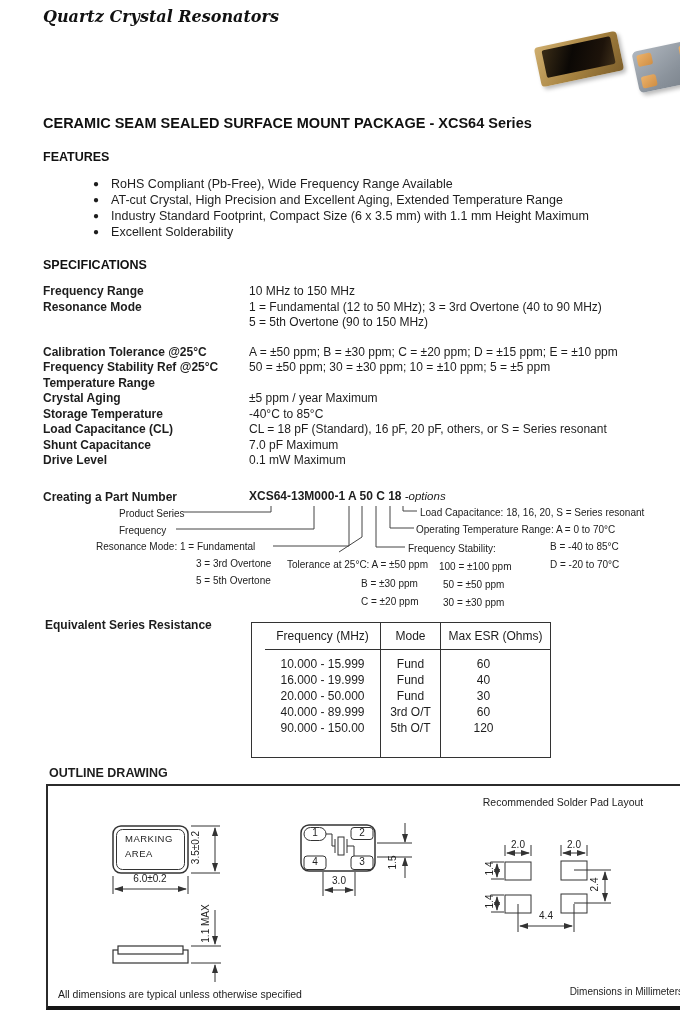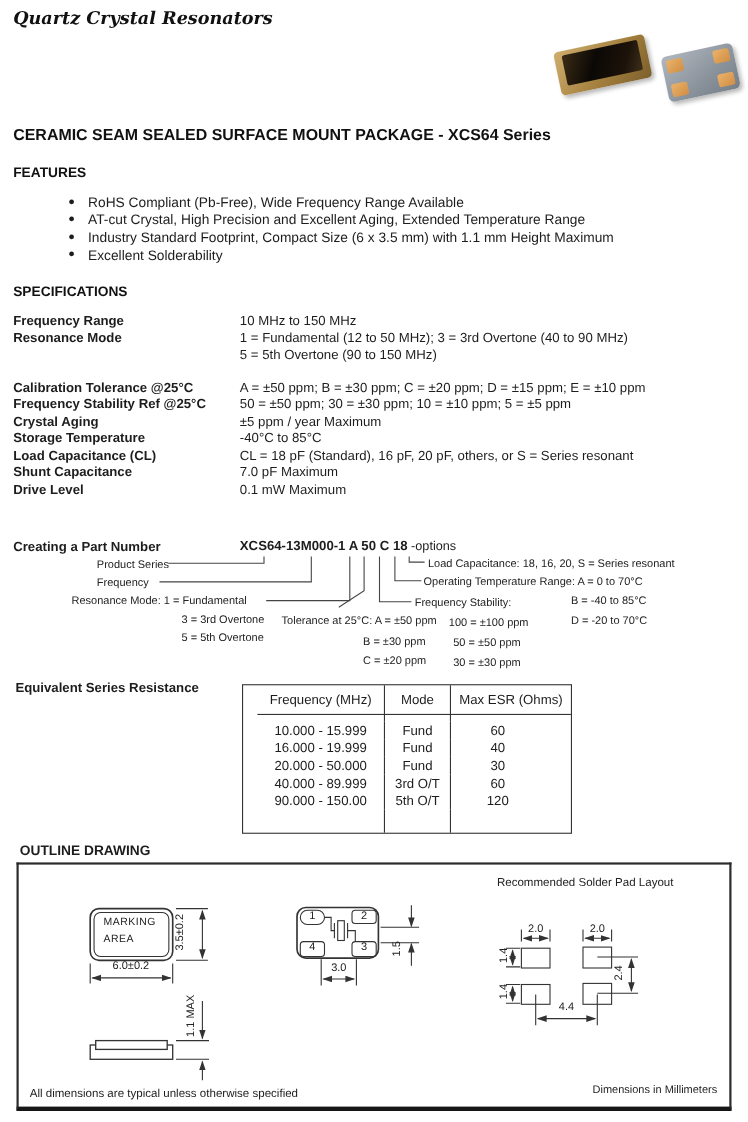--- a/index.html
+++ b/index.html
@@ -1,18 +1,18 @@
 <!DOCTYPE html>
 <html><head>
 <meta charset="utf-8">
 <style>
   * { margin:0; padding:0; box-sizing:border-box; }
   html,body { background:#ffffff; }
   body { width:680px; height:1020px; position:relative; font-family:"Liberation Sans", sans-serif; color:#1d1d1d; }
-  .page { position:absolute; inset:0; overflow:hidden; }
+  .page { position:absolute; inset:0; overflow:hidden;margin-left:31px; }
 
   .brand { position:absolute; left:12px; top:7px; font-family:"DejaVu Serif", serif; font-style:italic; font-weight:bold; font-size:16px; color:#111; }
 
   
   .photo1 { position:absolute; left:506px; top:39px; width:84px; height:40px; transform:rotate(-12deg); background:linear-gradient(135deg,#cfae6e 0%,#a5813f 55%,#7d5f2c 100%); border-radius:4px; box-shadow:2px 3px 4px rgba(0,0,0,.28); }
   .photo1-lid { position:absolute; left:7px; top:4px; right:7px; bottom:8px; background:linear-gradient(115deg,#3a2c16 0%,#0b0805 40%,#1d130a 78%,#40301a 100%); border-radius:2px; }
   .photo2 { position:absolute; left:604px; top:45px; width:66px; height:42px; transform:rotate(-12deg); background:linear-gradient(150deg,#b0b7bf 0%,#8a929b 60%,#767e87 100%); border-radius:5px; box-shadow:2px 3px 4px rgba(0,0,0,.28); }
   .photo2 .cpad { position:absolute; width:15px; height:12px; background:linear-gradient(145deg,#ecb26a,#cf8e44); border-radius:2.5px; }
   .cpad.tl{left:4px;top:4px;} .cpad.tr{right:4px;top:4px;} .cpad.bl{left:4px;bottom:4px;} .cpad.br{right:4px;bottom:4px;}
 
@@ -26,21 +26,21 @@
 
   .specs { position:absolute; left:12px; top:284px; width:662px; }
   .srow { display:flex; line-height:15.5px; font-size:12px; }
   .srow .lab { width:206px; font-weight:bold; flex:none; }
   .srow .val { flex:1; }
   .srow.gap { margin-top:14px; }
 
   
   .pn-heading { position:absolute; left:12px; top:490px; font-size:12px; font-weight:bold; }
   .pn-number { position:absolute; left:218px; top:489px; font-size:12px; font-weight:bold; white-space:nowrap; }
-  .pn-number .sfx { font-weight:normal; font-size:11.5px; }
+  .pn-number .sfx { font-weight:normal; font-size:11.5px;font-style:italic; }
   .pn-lines { position:absolute; left:0; top:485px; width:680px; height:140px; }
   .pn-label { position:absolute; font-size:10px; color:#222; white-space:nowrap; }
 
   
   .esr-heading { position:absolute; left:14px; top:618px; font-size:12px; font-weight:bold; }
   .esr-table { position:absolute; left:220px; top:622px; width:300px; height:136px; border:1.6px solid #333; display:flex; flex-direction:column; font-size:12px;padding-left:13px; }
   .erow { display:flex; flex:none; }
   .erow > div { display:flex; align-items:center; justify-content:center; }
   .c1 { width:116px; border-right:1.4px solid #333; }
   .c2 { width:60px;  border-right:1.4px solid #333; }
@@ -118,20 +118,21 @@
       </div>
     <div class="srow gap">
         <div class="lab">Calibration Tolerance @25°C</div>
         <div class="val">A = ±50 ppm;  B = ±30 ppm;  C = ±20 ppm;  D = ±15 ppm;  E = ±10 ppm</div>
       </div>
     <div class="srow">
         <div class="lab">Frequency Stability Ref @25°C</div>
         <div class="val">50 = ±50 ppm;  30 = ±30 ppm;  10 = ±10 ppm;  5 = ±5 ppm</div>
       </div>
     <div class="srow">
+        <div class="lab">Temperature Range</div>
       </div>
     <div class="srow">
         <div class="lab">Crystal Aging</div>
         <div class="val">±5 ppm / year Maximum</div>
       </div>
     <div class="srow">
         <div class="lab">Storage Temperature</div>
         <div class="val">-40°C to 85°C</div>
       </div>
     <div class="srow">

